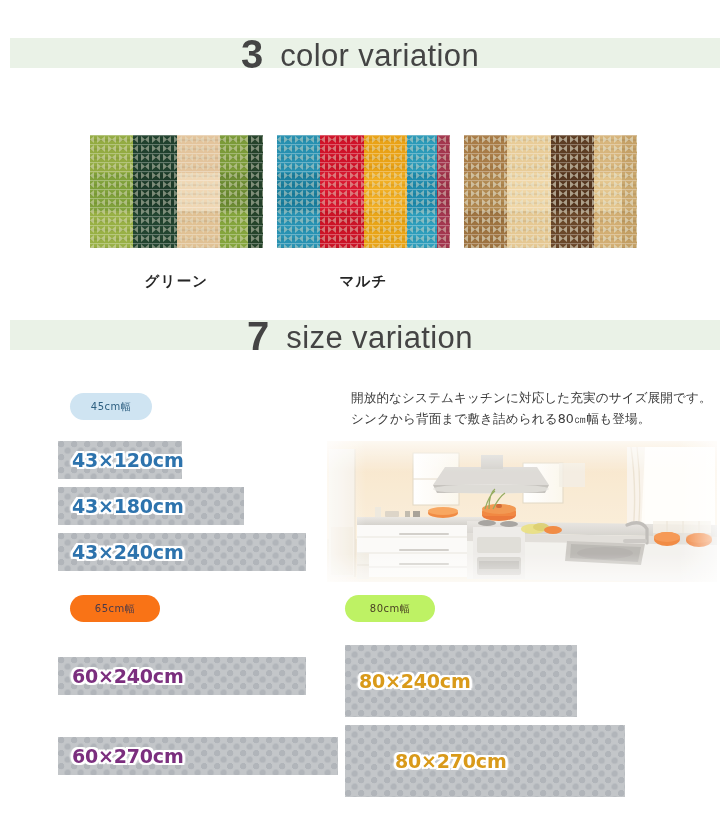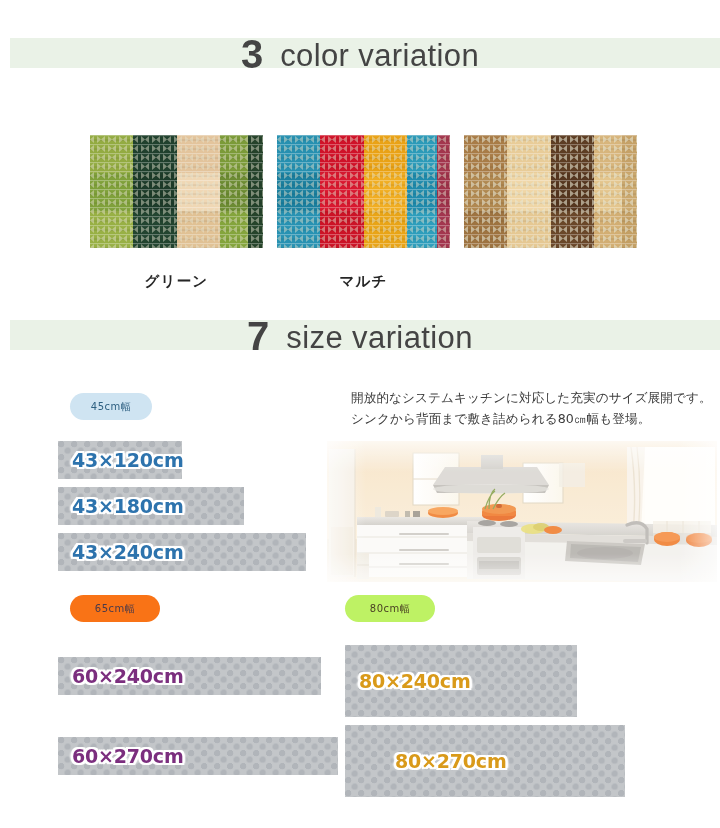--- a/index.html
+++ b/index.html
@@ -398,21 +398,21 @@
   <span class="bar-label lbl-blue" style="color: rgb(45, 115, 173);">43×180cm</span>
 </div>
 <div class="size-bar" style="left:58px; top:533px; width:248px;">
   <span class="bar-label lbl-blue" style="color: rgb(45, 115, 173);">43×240cm</span>
 </div>
 
 <div class="size-pill" style="left: 70px; top: 595px; width: 90px; background: #f97316; color: rgb(74, 58, 74);">
   <span>65cm幅</span>
 </div>
 
-<div class="size-bar" style="left:58px; top:657px; width:248px;padding-left:15px;">
+<div class="size-bar" style="left:58px; top:657px; width:248px;">
   <span class="bar-label lbl-purple" style="color: rgb(123, 46, 126);">60×240cm</span>
 </div>
 <div class="size-bar" style="left:58px; top:737px; width:280px;">
   <span class="bar-label lbl-purple" style="color: rgb(123, 46, 126);">60×270cm</span>
 </div>
 
 <div class="size-pill" style="left: 345px; top: 595px; width: 90px; background: #bef264; color: rgb(74, 64, 36);">
   <span>80cm幅</span>
 </div>
 

